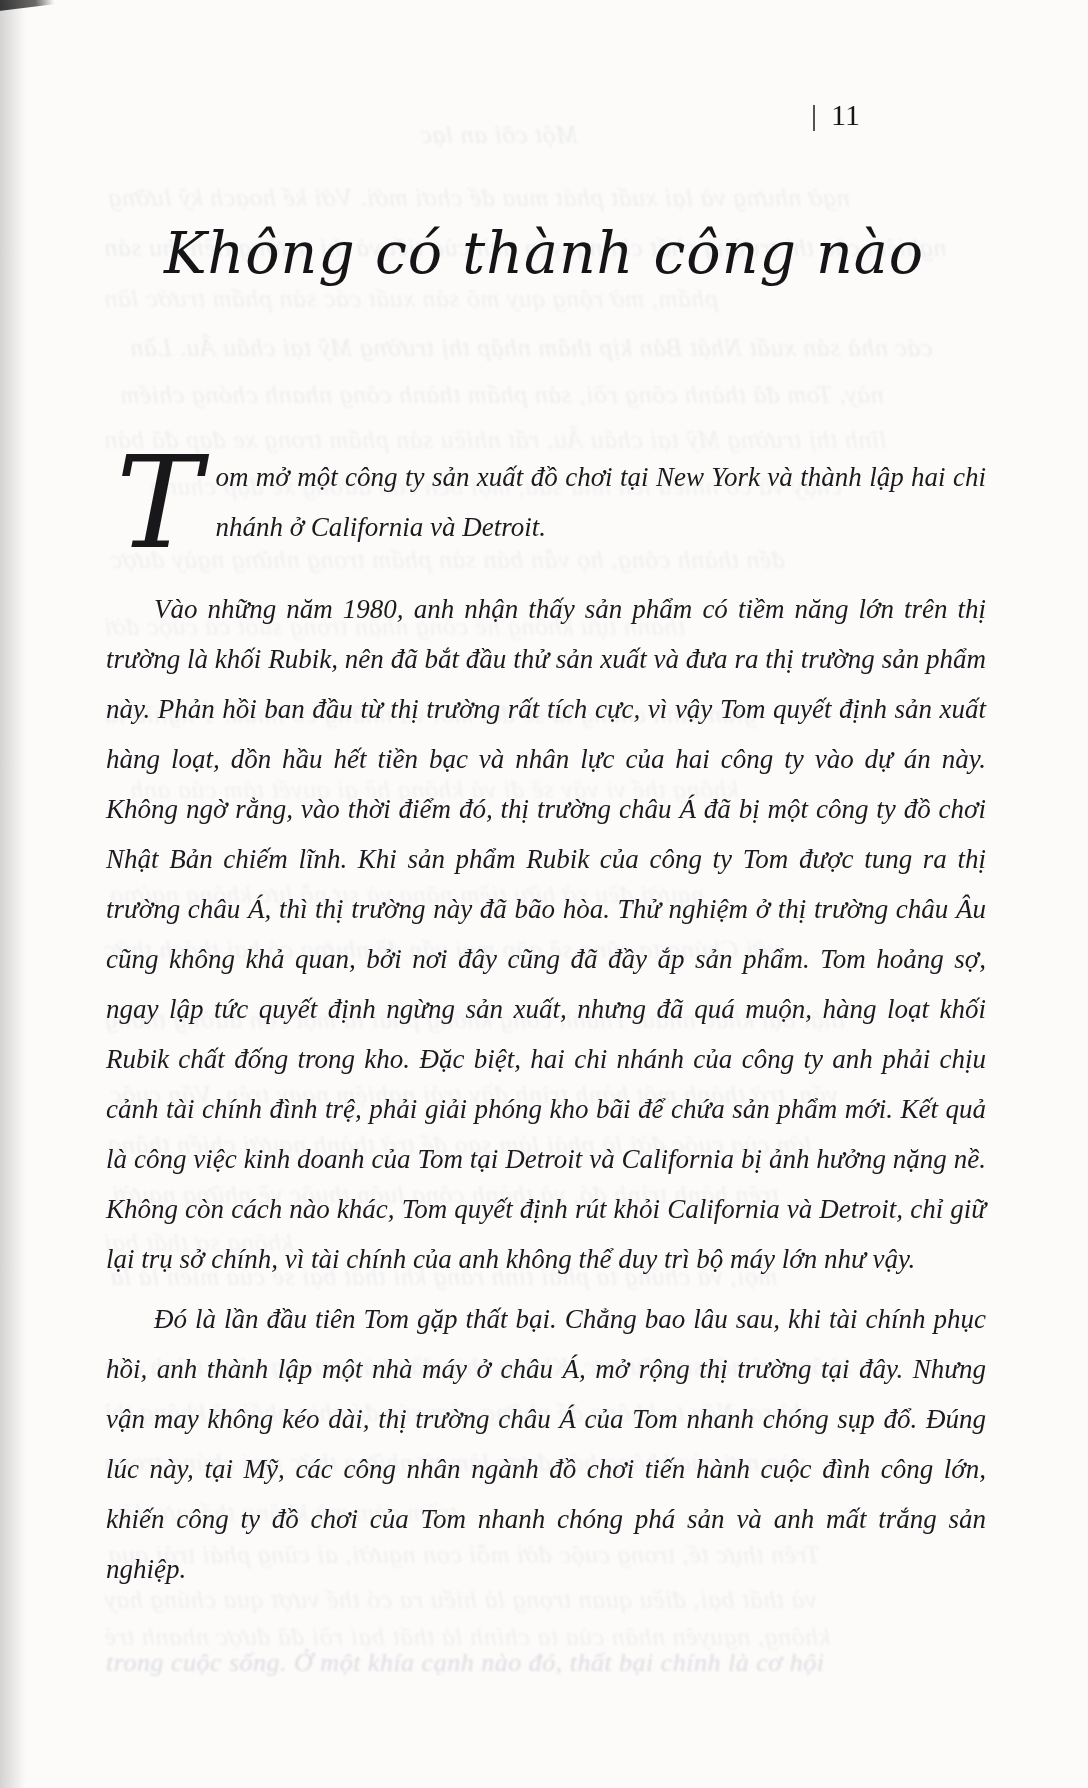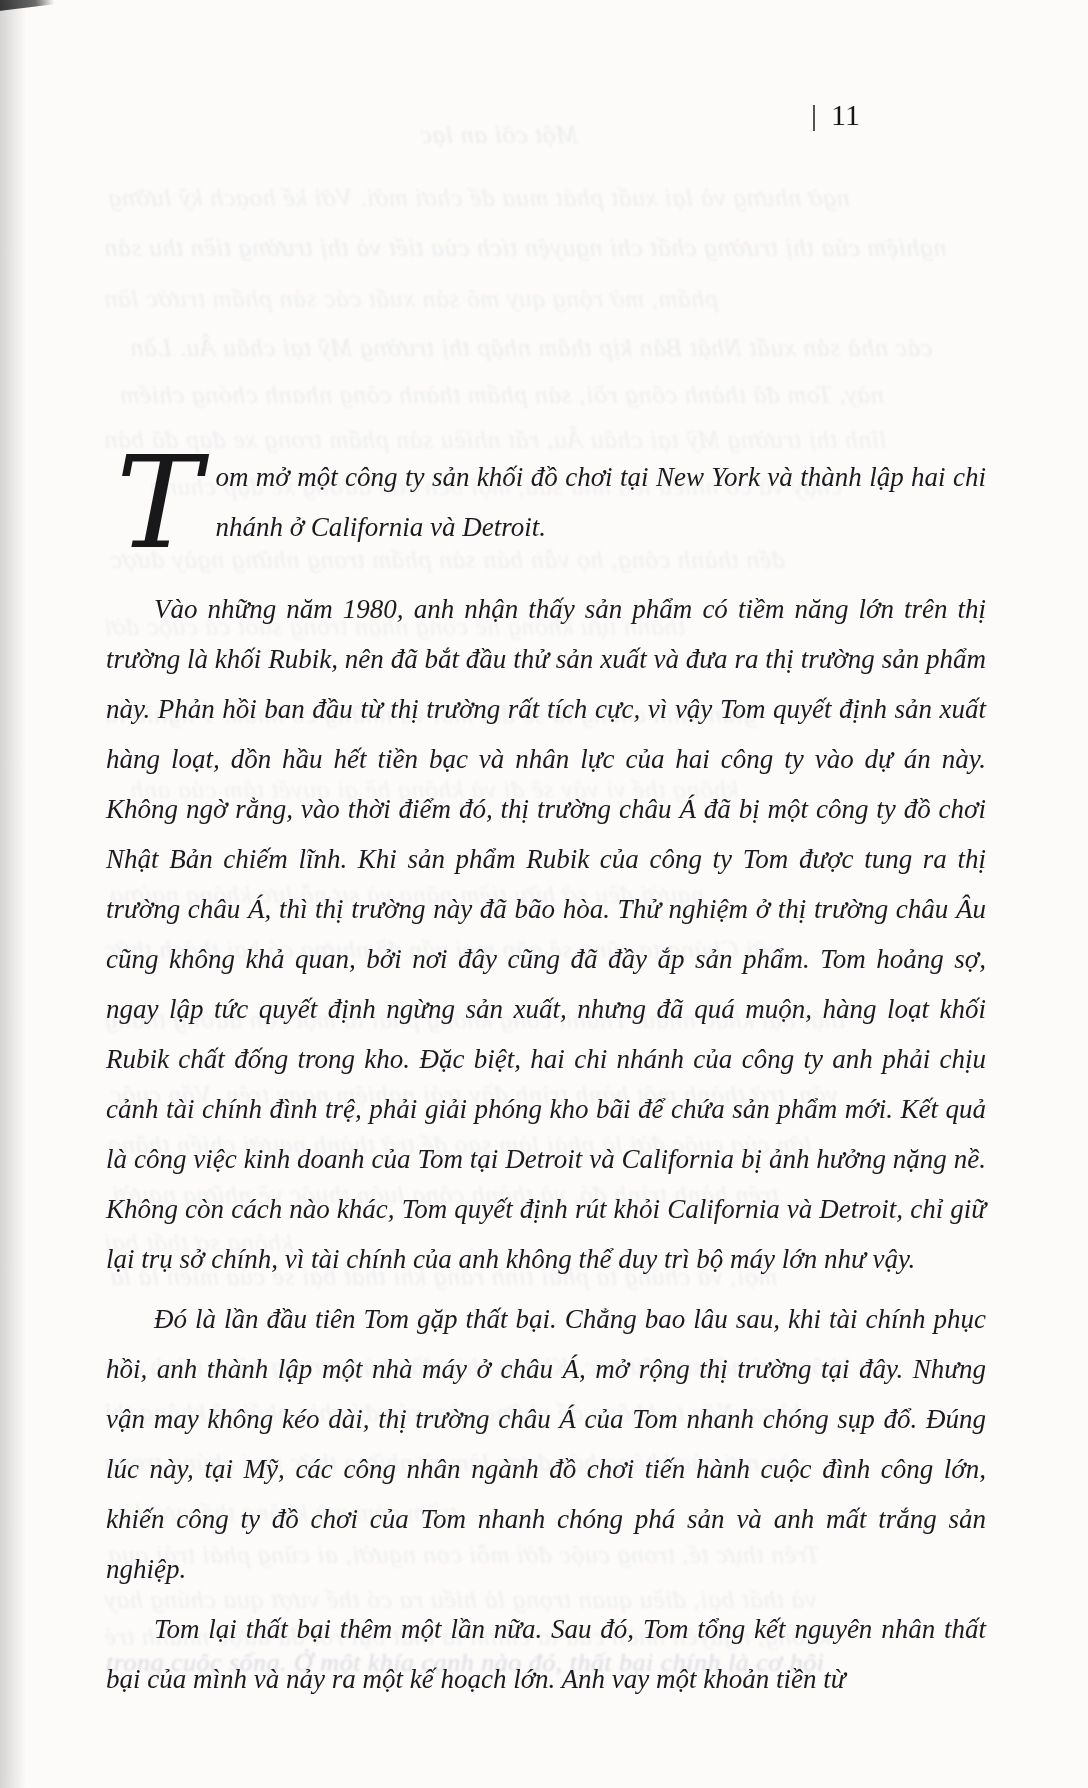--- a/index.html
+++ b/index.html
@@ -121,25 +121,25 @@
       <div class="bleed-line" style="top: 1648px; left: 106px; opacity: 0.26;">trong cuộc sống. Ở một khía cạnh nào đó, thất bại chính là cơ hội</div>
     </div>
 
   <div class="content-layer">
 
     <div class="pagenum-row">
       <span class="pagenum-sep">|</span><span>11</span>
     </div>
 
     <div class="title-block">
+      <div>Không có thành công nào</div>
     </div>
 
     <div class="body-block">
       <p class="para dropcap-para">
-        <span class="dropcap">T</span><span>om mở một công ty sản khối đồ chơi tại New York và thành lập hai chi nhánh ở California và Detroit.</span>
+        <span class="dropcap">T</span><span>om mở một công ty sản xuất đồ chơi tại New York và thành lập hai chi nhánh ở California và Detroit.</span>
       </p>
       <p class="para indent p2">Vào những năm 1980, anh nhận thấy sản phẩm có tiềm năng lớn trên thị trường là khối Rubik, nên đã bắt đầu thử sản xuất và đưa ra thị trường sản phẩm này. Phản hồi ban đầu từ thị trường rất tích cực, vì vậy Tom quyết định sản xuất hàng loạt, dồn hầu hết tiền bạc và nhân lực của hai công ty vào dự án này. Không ngờ rằng, vào thời điểm đó, thị trường châu Á đã bị một công ty đồ chơi Nhật Bản chiếm lĩnh. Khi sản phẩm Rubik của công ty Tom được tung ra thị trường châu Á, thì thị trường này đã bão hòa. Thử nghiệm ở thị trường châu Âu cũng không khả quan, bởi nơi đây cũng đã đầy ắp sản phẩm. Tom hoảng sợ, ngay lập tức quyết định ngừng sản xuất, nhưng đã quá muộn, hàng loạt khối Rubik chất đống trong kho. Đặc biệt, hai chi nhánh của công ty anh phải chịu cảnh tài chính đình trệ, phải giải phóng kho bãi để chứa sản phẩm mới. Kết quả là công việc kinh doanh của Tom tại Detroit và California bị ảnh hưởng nặng nề. Không còn cách nào khác, Tom quyết định rút khỏi California và Detroit, chỉ giữ lại trụ sở chính, vì tài chính của anh không thể duy trì bộ máy lớn như vậy.</p>
       <p class="para indent p3">Đó là lần đầu tiên Tom gặp thất bại. Chẳng bao lâu sau, khi tài chính phục hồi, anh thành lập một nhà máy ở châu Á, mở rộng thị trường tại đây. Nhưng vận may không kéo dài, thị trường châu Á của Tom nhanh chóng sụp đổ. Đúng lúc này, tại Mỹ, các công nhân ngành đồ chơi tiến hành cuộc đình công lớn, khiến công ty đồ chơi của Tom nhanh chóng phá sản và anh mất trắng sản nghiệp.</p>
-      <p class="para indent p4">Tom lại thất bại thêm một lần nữa. Sau đó, Tom tổng kết nguyên nhân thất bại của mình và nảy ra một kế hoạch lớn. Anh vay một khoản tiền từ</p>
     </div>
 
   </div>
 </div>
 
 </body></html>

